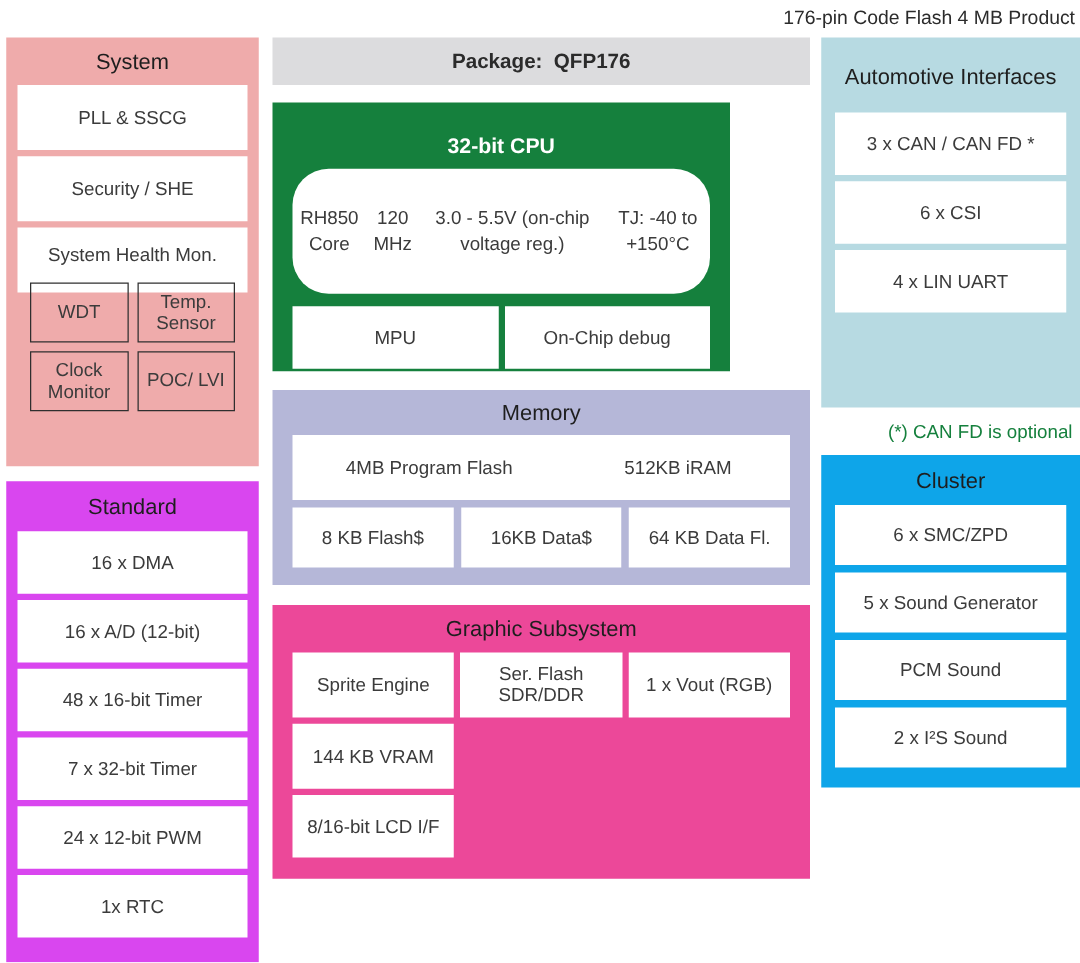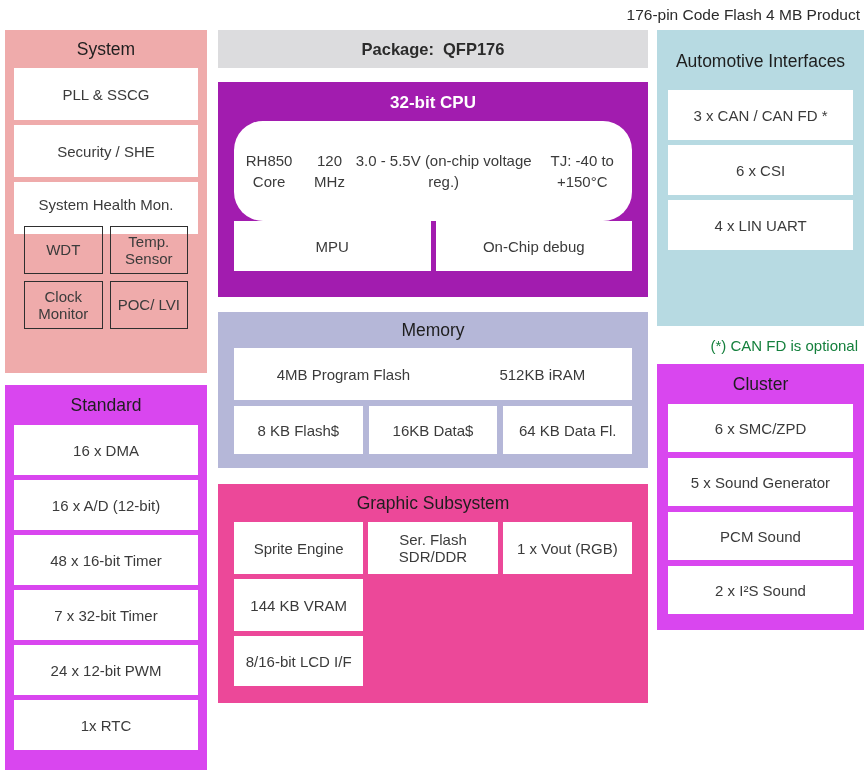--- a/index.html
+++ b/index.html
@@ -36,24 +36,24 @@
   .standard{left:5px;top:385px;width:202px;height:385px;background:#d946ef;padding:0 9px;}
   .standard .block-title{height:40px;}
   .standard .wbox{height:50px;margin-bottom:5px;}
 
   
   .package{
     left:218px;top:30px;width:430px;height:38px;background:#dcdcde;
     display:flex;align-items:center;justify-content:center;gap:9px;
     font-size:16.5px;font-weight:bold;color:#2b2b2b;
   }
-  .cpu{left:218px;top:82px;width:430px;height:215px;background:#a21caf;padding:3px 16px;}
+  .cpu{left:218px;top:82px;width:366px;height:215px;background:#15803d;padding:17px 16px;}
   .cpu .block-title{height:36px;color:#ffffff;font-weight:bold;font-size:17px;}
   .cpu-core{height:100px;flex-direction:row;line-height:1.4;border-radius:29px;}
-  .cpu-sub{display:flex;gap:5px;}
+  .cpu-sub{display:flex;gap:5px;margin-top:10px;}
   .cpu-sub .wbox{height:50px;flex:1;}
 
   .memory{left:218px;top:312px;width:430px;height:156px;background:#b5b7d8;padding:0 16px;}
   .memory .block-title{height:36px;}
   .mem-row1{height:52px;display:flex;}
   .mem-row1 span{display:flex;align-items:center;justify-content:center;}
   .mem-row1 .m1{flex:1.22;}
   .mem-row1 .m2{flex:1;}
   .mem-row2{display:flex;gap:6px;margin-top:6px;}
   .mem-row2 .wbox{height:48px;flex:1;}
@@ -64,21 +64,21 @@
   .gfx-grid .wbox{height:52px;}
   .gfx-grid .last{grid-column:1;height:50px;}
 
   
   .automotive{left:657px;top:30px;width:207px;height:296px;background:#b7dae2;padding:0 11px;}
   .automotive .block-title{height:58px;line-height:1.3;padding-top:2px;}
   .automotive .wbox{height:50px;margin-bottom:5px;}
 
   .footnote{position:absolute;top:337px;right:6px;font-size:15px;color:#15803d;}
 
-  .cluster{left:657px;top:364px;width:207px;height:266px;background:#d946ef;padding:0 11px;}
+  .cluster{left:657px;top:364px;width:207px;height:266px;background:#0ea5e9;padding:0 11px;}
   .cluster .block-title{height:40px;}
   .cluster .wbox{height:48px;margin-bottom:6px;}
 </style>
 </head>
 <body>
 
 <div class="canvas">
 
   <div class="product-label">176-pin Code Flash 4 MB Product</div>
 

